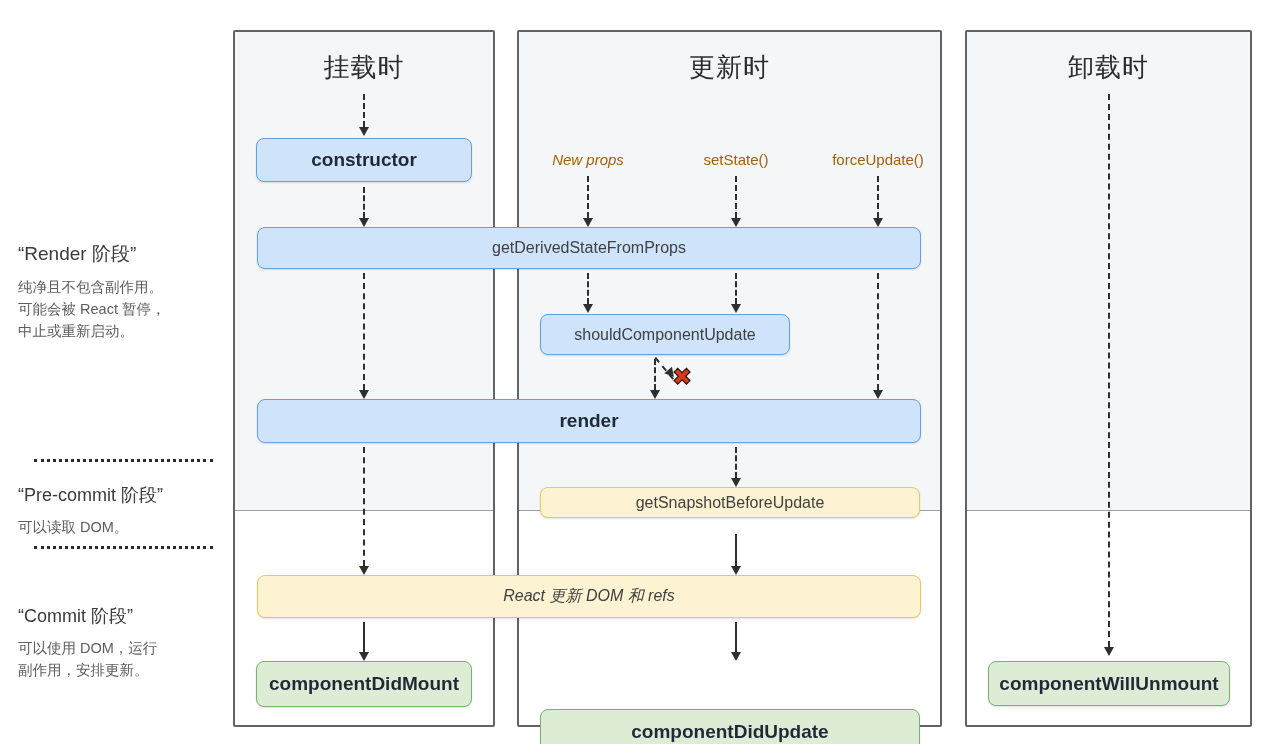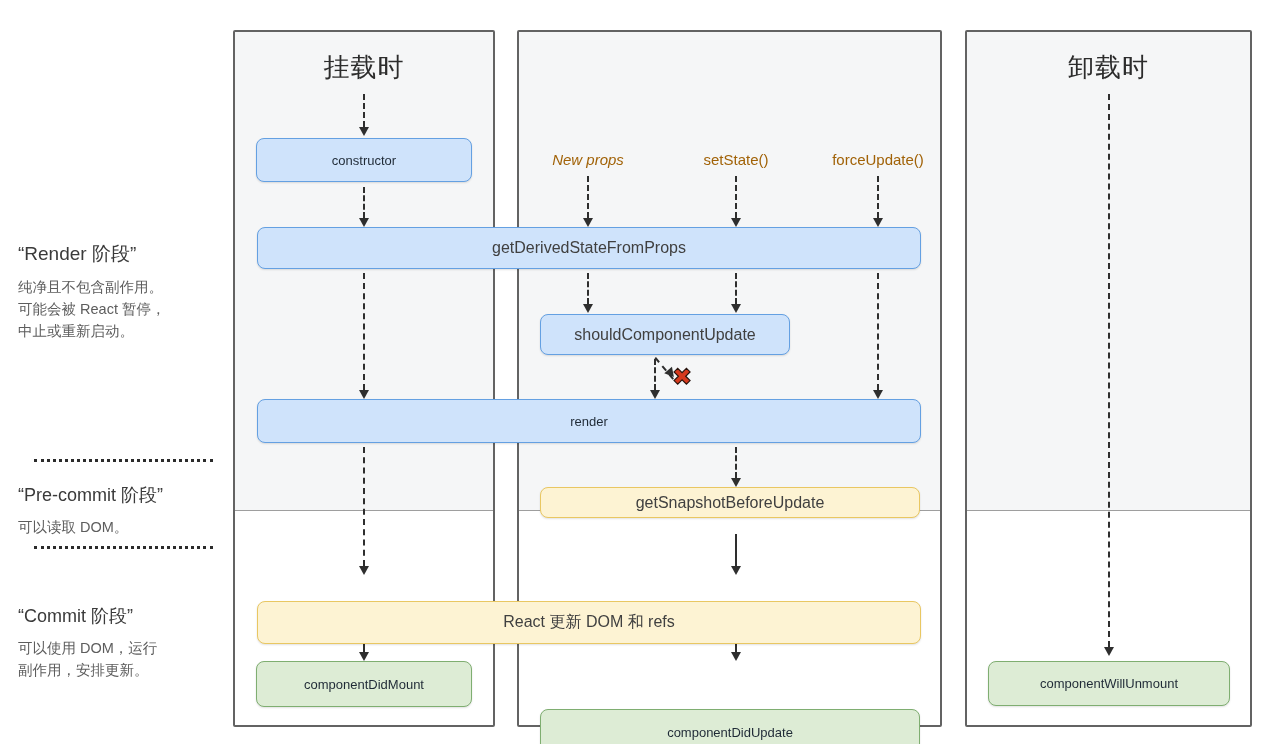--- a/index.html
+++ b/index.html
@@ -34,22 +34,22 @@
   
   .box{
     position:absolute;box-sizing:border-box;border-radius:8px;
     display:flex;align-items:center;justify-content:center;
     font-size:16px;color:#404040;cursor:pointer;
     box-shadow:0 1px 2px rgba(0,0,0,0.12);
   }
   .box.blue  {background:#cfe3fb;border:1.5px solid #64a0e2;}
   .box.yellow{background:#fdf3d3;border:1.5px solid #e9c762;}
   .box.green {background:#ddecd5;border:1.5px solid #7fae71;}
-  .box.bold  {font-weight:400;color:#1f2a36;font-size:13px;}
-  .box.it    {margin-top:26px;}
+  .box.bold  {font-weight:700;color:#1f2a36;font-size:19px;}
+  .box.it    {font-style:italic;}
   
   .vd{position:absolute;width:0;border-left:2px dashed #2e2e2e;}
   .vs{position:absolute;width:0;border-left:2px solid #2e2e2e;}
   .hd{position:absolute;width:0;height:0;
       border-left:5px solid transparent;border-right:5px solid transparent;
       border-top:9px solid #2e2e2e;}
   .diag{position:absolute;height:0;border-top:2px dashed #2e2e2e;
         transform-origin:0 0;transform:rotate(50deg);}
   .hd.dr{transform:rotate(-40deg);}
   .skip-x{
@@ -61,20 +61,21 @@
 <body>
 
 <div class="stage">
 
   <div class="panel" style="left:233px;width:262px;">
     <div class="panel-gray"></div>
     <div class="panel-title">挂载时</div>
   </div>
   <div class="panel" style="left:517px;width:425px;">
     <div class="panel-gray"></div>
+    <div class="panel-title">更新时</div>
   </div>
   <div class="panel" style="left:965px;width:287px;">
     <div class="panel-gray"></div>
     <div class="panel-title">卸载时</div>
   </div>
 
   <div class="side-block" style="top:241px;">
     <div class="side-title">“Render 阶段”</div>
     <div class="side-line">纯净且不包含副作用。</div>
     <div class="side-line">可能会被 React 暂停，</div>

